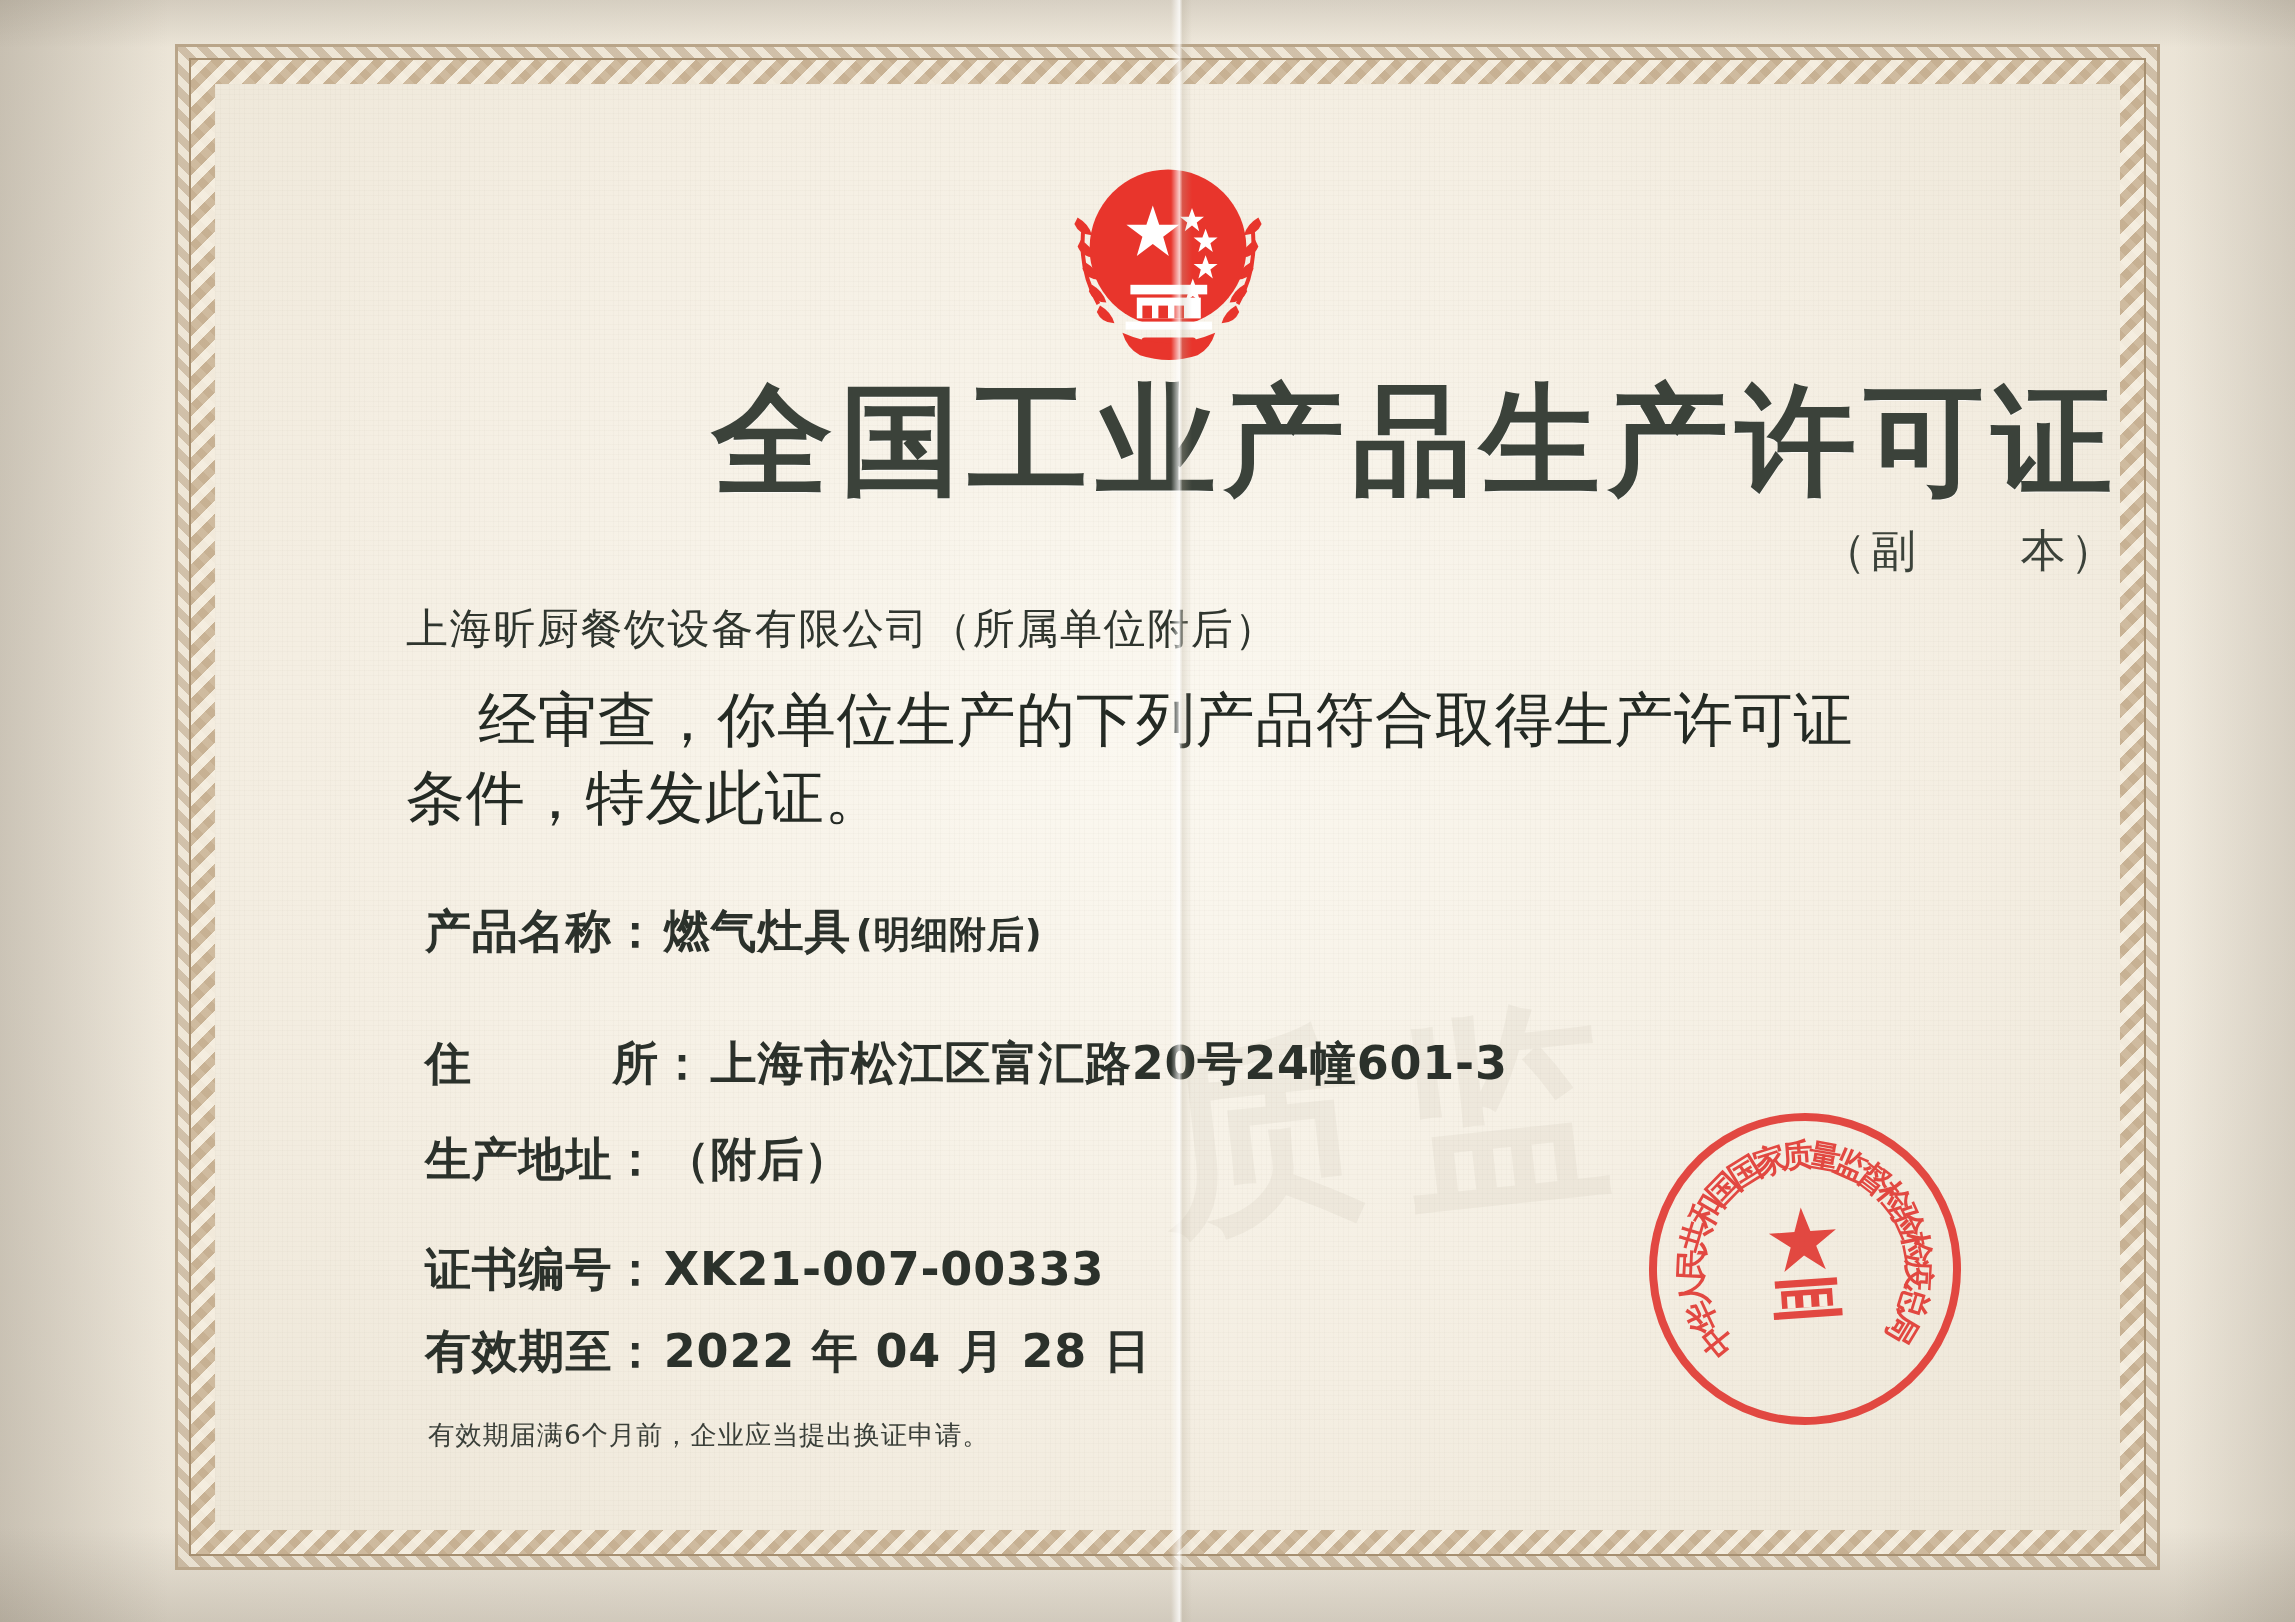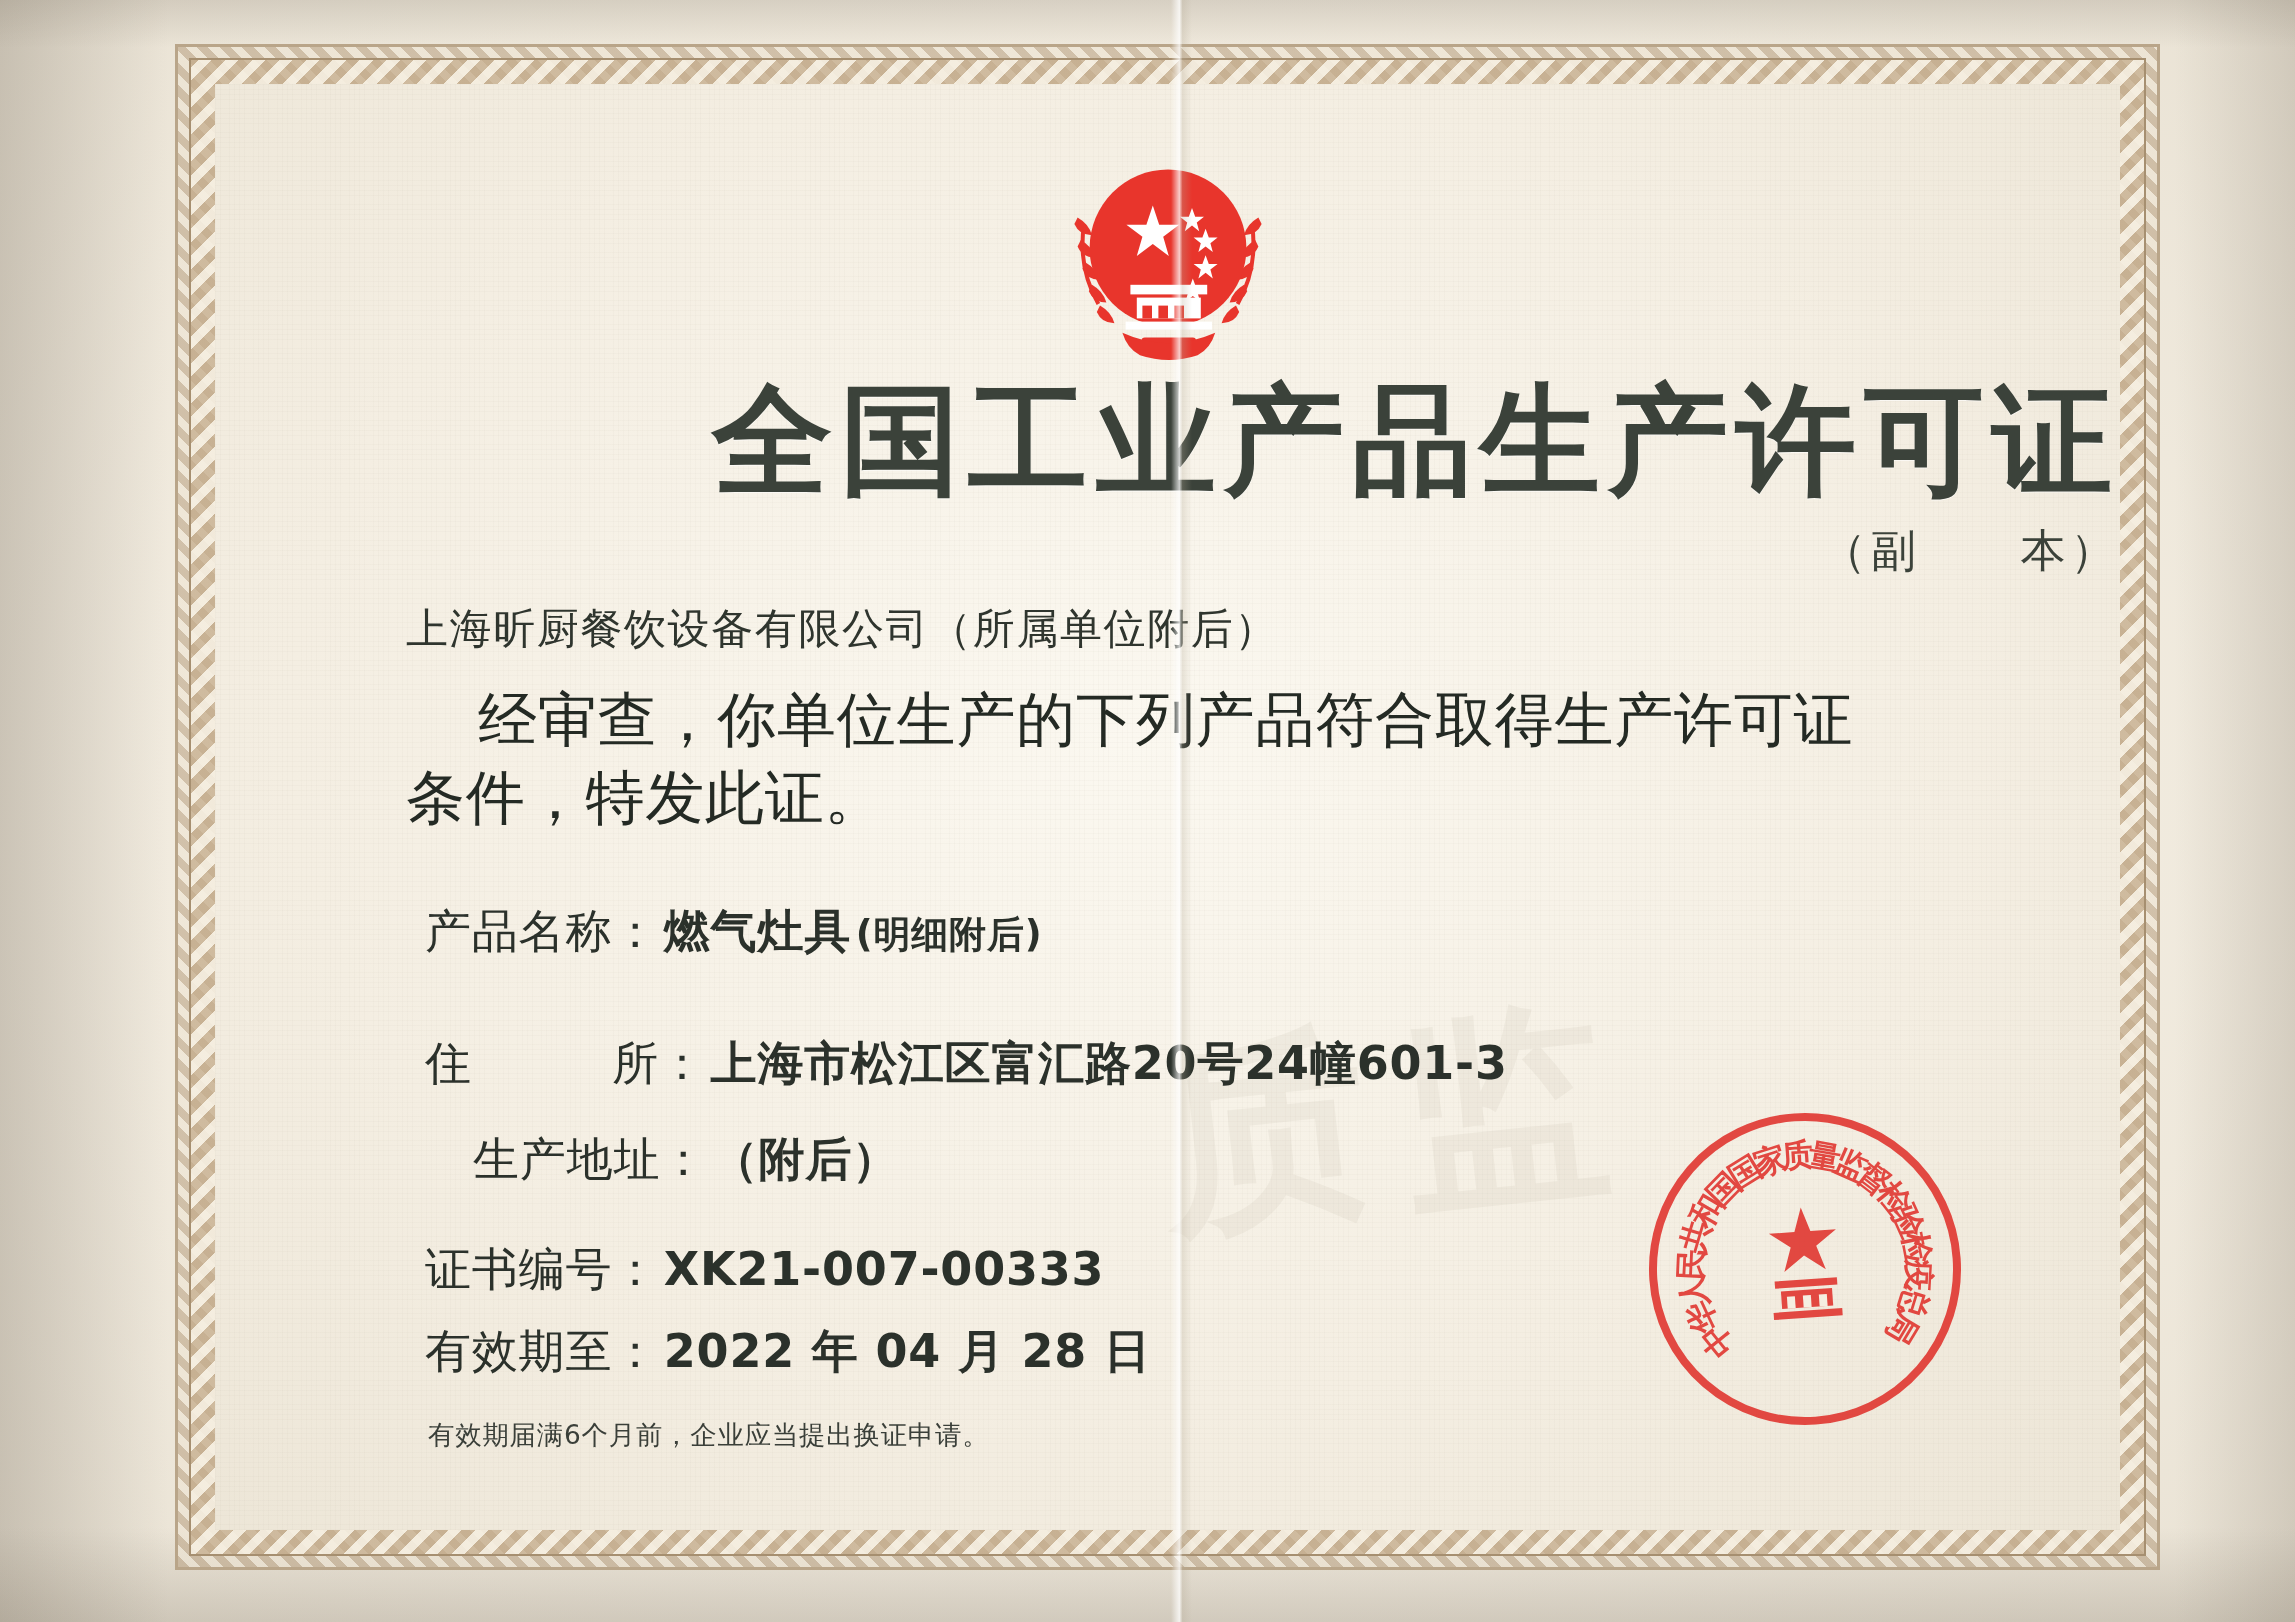--- a/index.html
+++ b/index.html
@@ -121,27 +121,27 @@
     position:absolute;left:191px;top:597px;width:1570px;
     font-size:59px;line-height:1.32;font-weight:400;color:#242a24;
     letter-spacing:0.8px;
   }
   .body-text .indent{display:inline-block;width:72px;}
 
   .field{
     position:absolute;display:flex;align-items:baseline;
     font-size:46px;color:#2b312b;letter-spacing:0.8px;
   }
-  .field .lbl{font-weight:400;white-space:pre;}
+  .field .lbl{font-weight:700;white-space:pre;}
   .field .val{font-weight:700;margin-left:4.8px;}
   .field .val.small{font-size:37px;font-weight:700;}
 
   #f-product{left:210px;top:817px;}
   #f-address{left:210px;top:949px;}
-  #f-factory{left:210px;top:1045px;margin-left:48px;}
+  #f-factory{left:210px;top:1045px;}
   #f-certno{left:210px;top:1155px;}
   #f-valid{left:210px;top:1237px;}
 
   .date-line{
     position:absolute;left:1249px;top:1237px;
     display:flex;align-items:baseline;font-size:46px;font-weight:700;color:#2b312b;
   }
   .date-line span{margin-right:8px;}
   .date-line .gap{display:inline-block;width:42px;}
 

